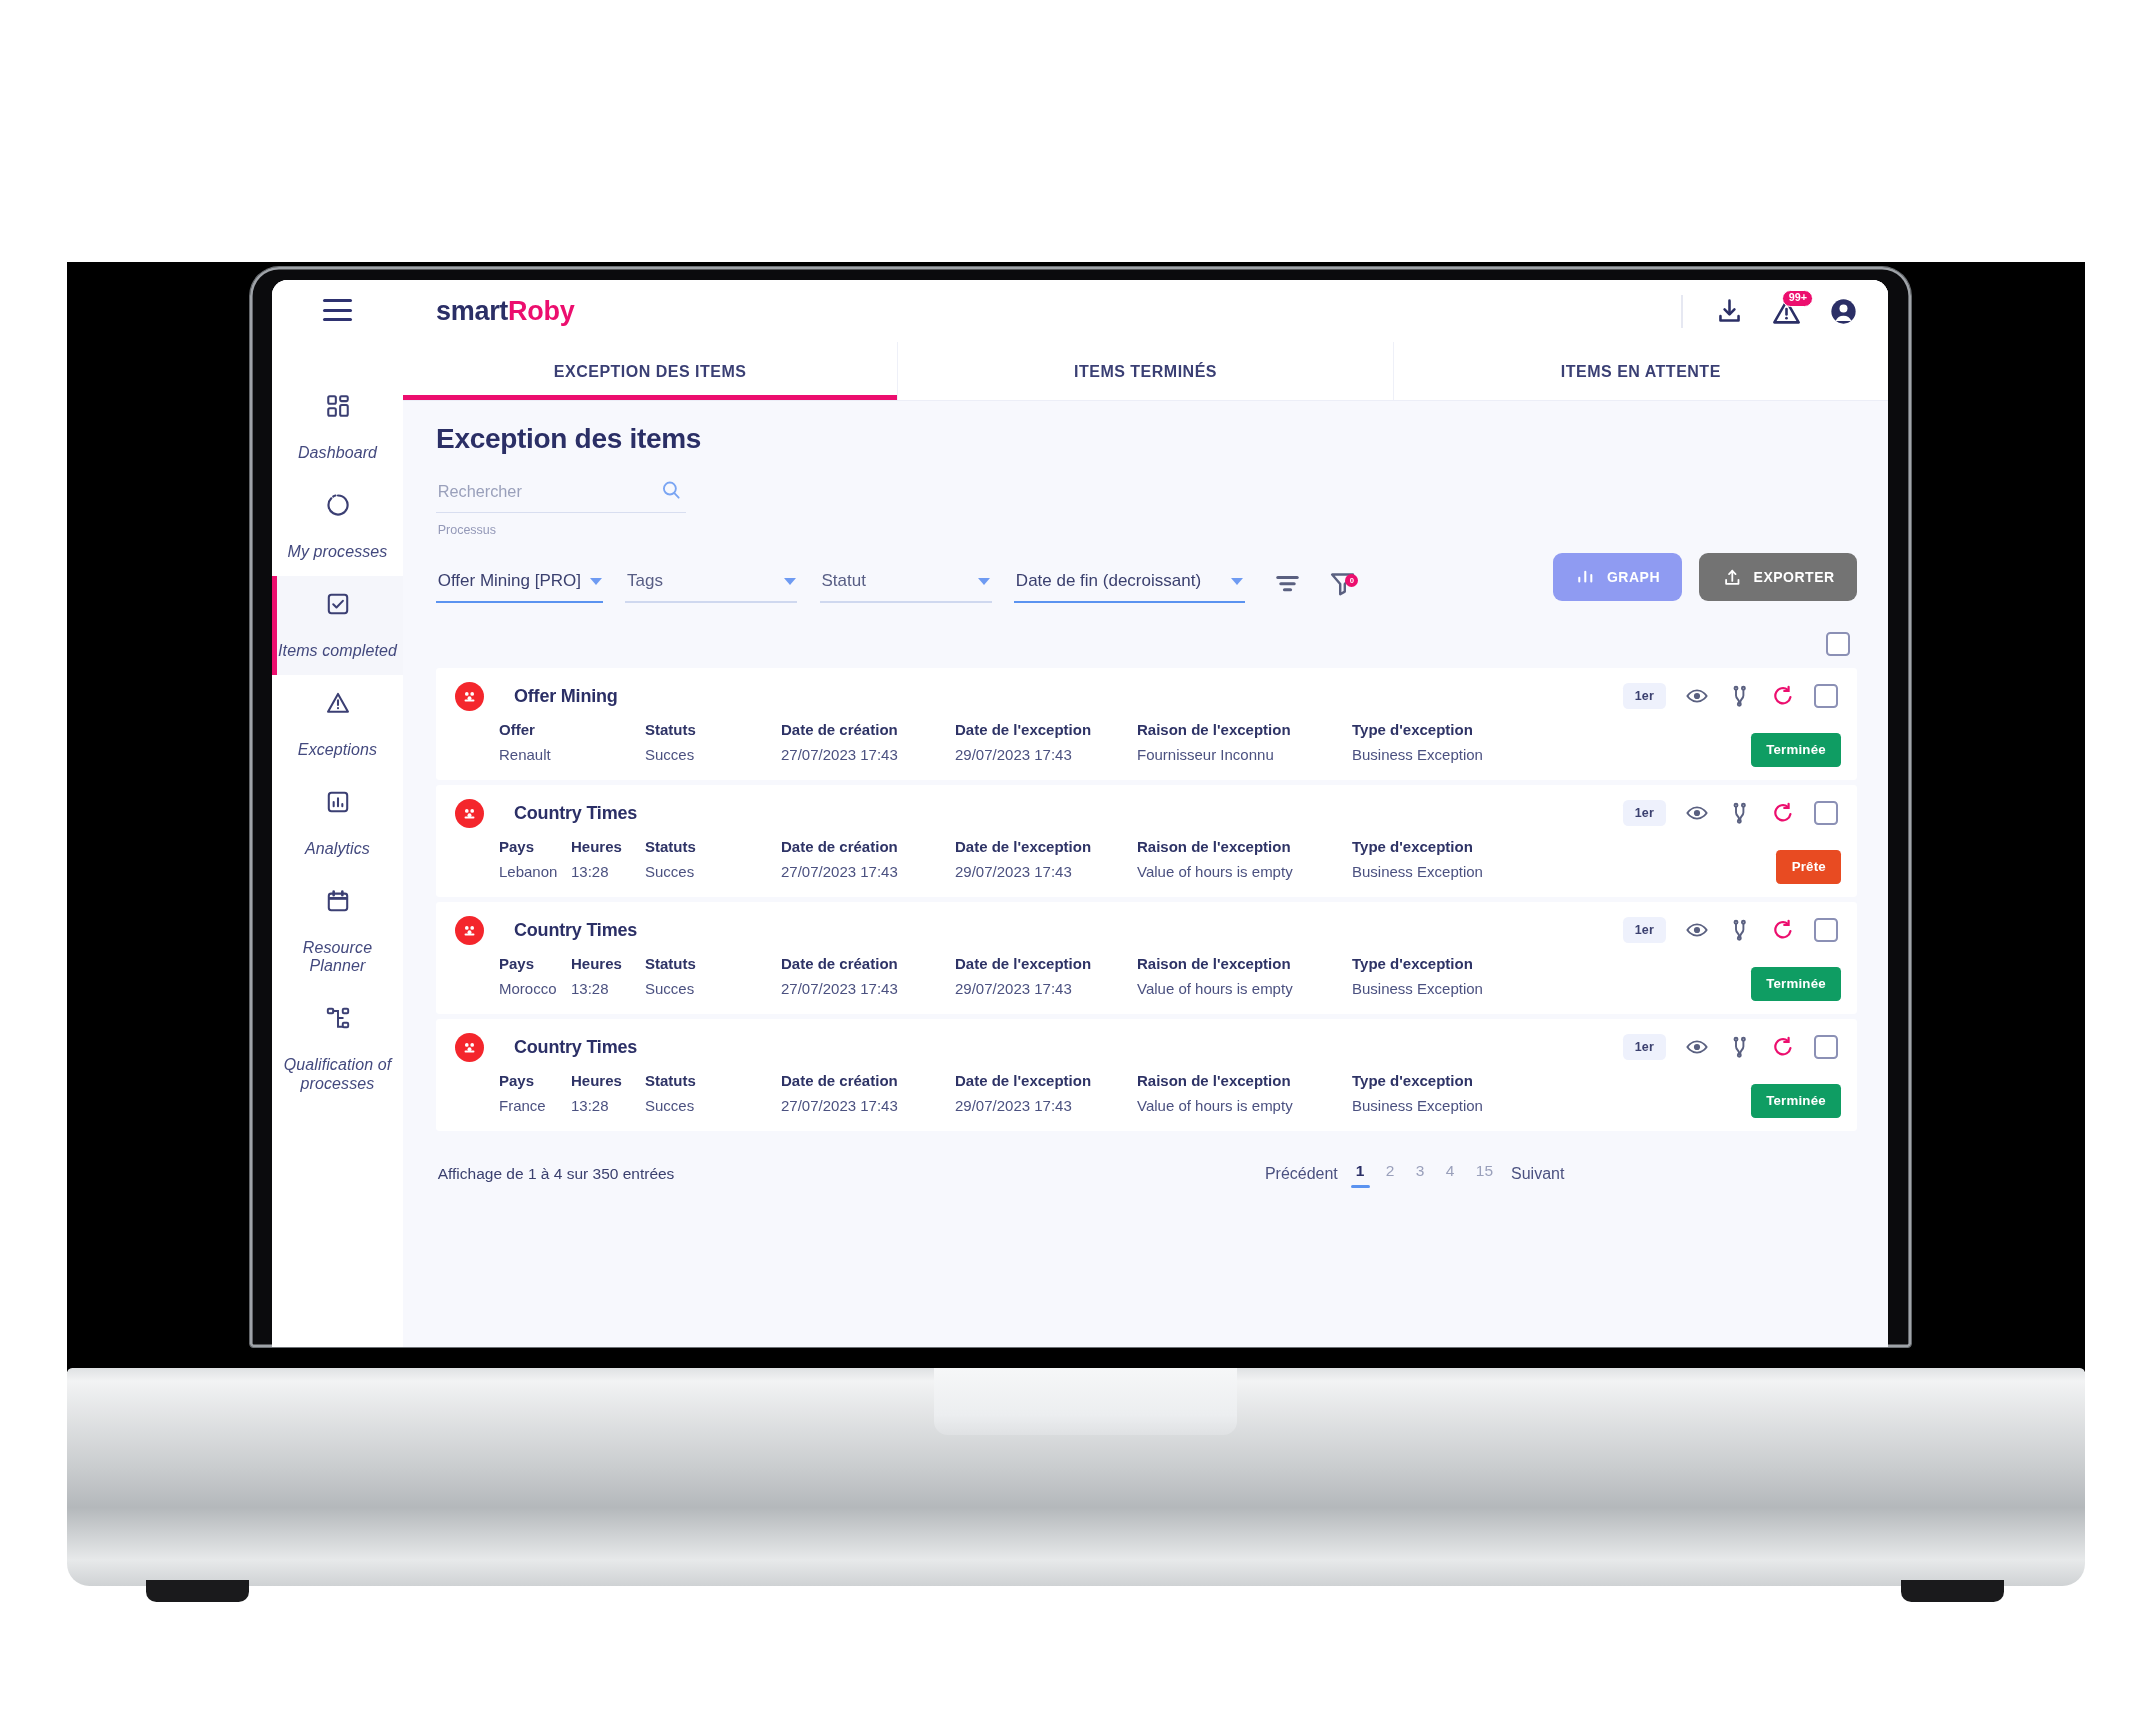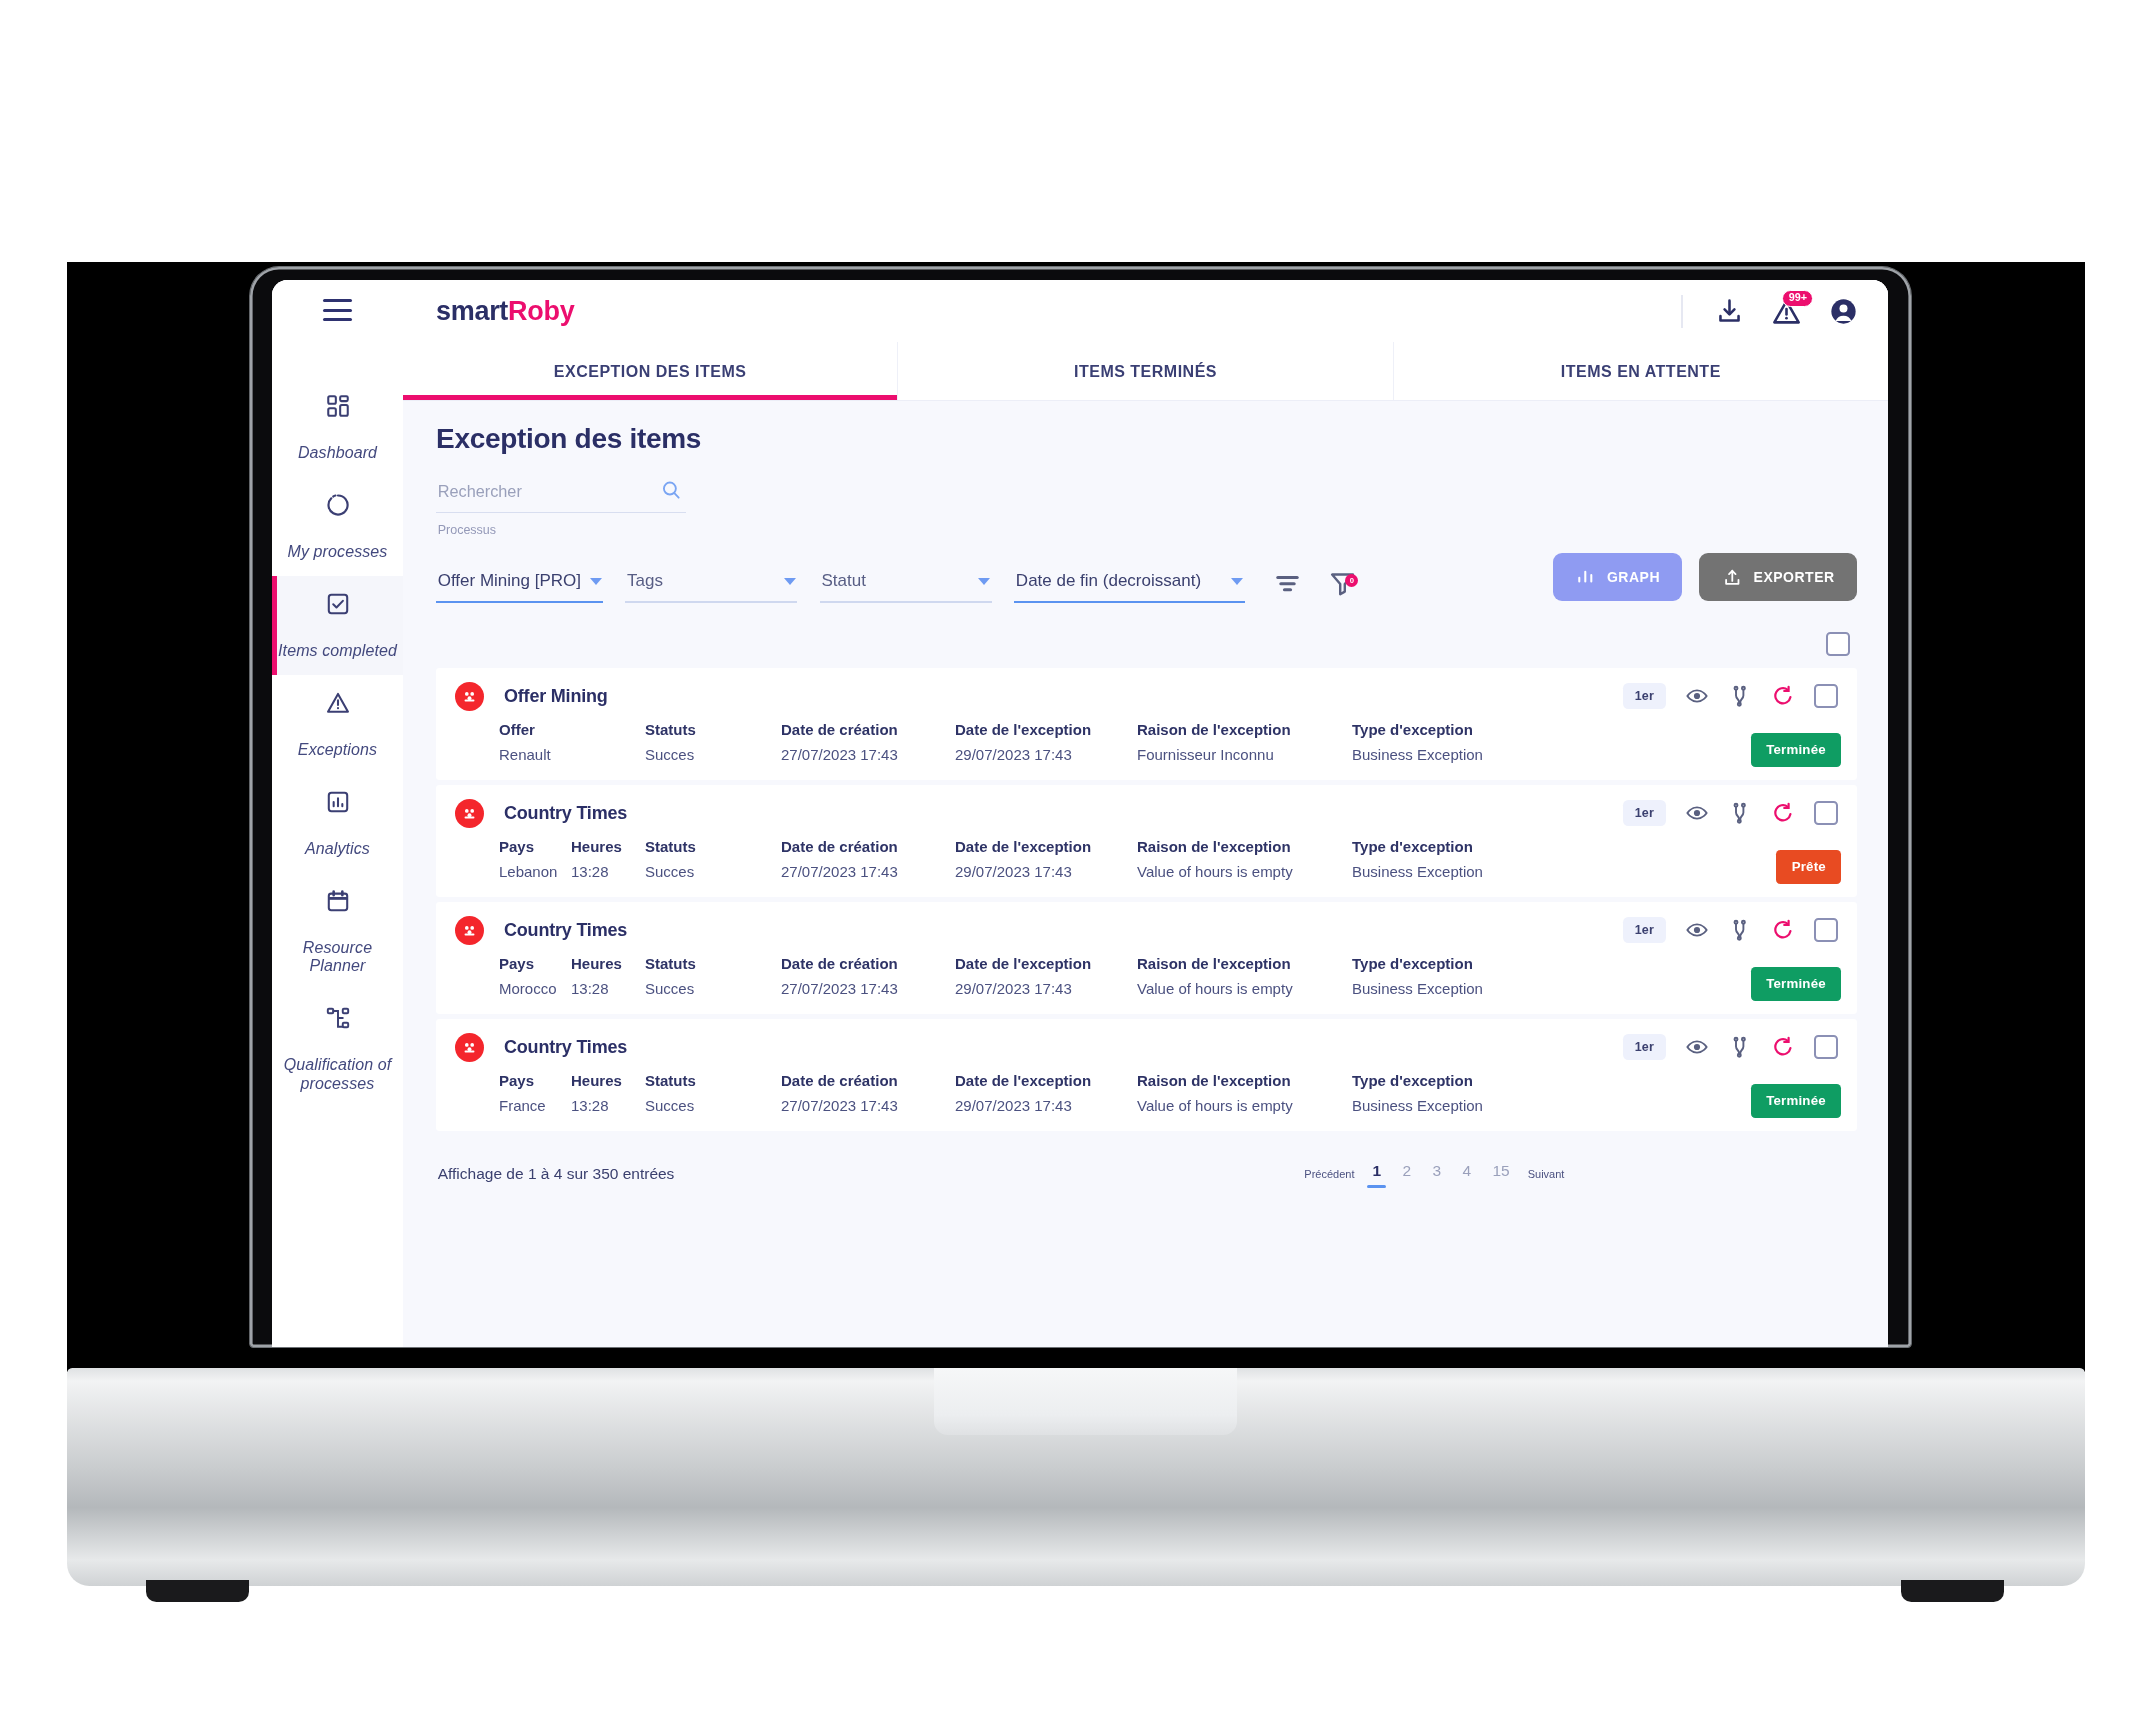--- a/index.html
+++ b/index.html
@@ -186,21 +186,21 @@
     background:#fff; border-radius:3.4px;
     padding: 13.8px 19px 17px 19px;
     position:relative;
   }
   .row-top { display:flex; align-items:center; }
   .proc-ico {
     width:29px;height:29px;border-radius:50%;background:#f4262c;
     display:flex;align-items:center;justify-content:center; flex:0 0 29px;
   }
   .proc-ico svg { width:17px;height:17px; display:block; }
-  .row-name { margin-left:20px; font-size:18px; font-weight:700; color:#2b2f66; letter-spacing:-0.2px;}
+  .row-name { margin-left:30px; font-size:18px; font-weight:700; color:#2b2f66; letter-spacing:-0.2px;}
   .row-tools { margin-left:auto; display:flex; align-items:center; gap:19px; }
   .pill1er {
     background:#eef1fc; color:#3b406f; font-size:12.5px; font-weight:700;
     border-radius:5.2px; padding:6px 12px; letter-spacing:0.2px;
   }
   .tool { width:24px;height:24px;cursor:pointer; }
   .tool svg { width:24px;height:24px; display:block;}
 
   .row-grid { display:flex; margin-top: 10.3px; padding-left: 44px; position:relative;}
   .cell { display:flex; flex-direction:column; gap: 7.7px; }
@@ -223,21 +223,21 @@
   .status-badge.ok   { background:#0f9d63; }
   .status-badge.warn { background:#e84b22; }
 
   
   .tfoot {
     margin-top: 13.8px; padding: 15.5px 8.6px 0 1.7px;
     display:flex; align-items:center;
   }
   .tfoot .info { font-size:15.5px; color:#3b406f; }
   .pager { margin-left:auto; margin-right: 284px; display:flex; align-items:center; gap:14.6px; }
-  .pager .lnk { font-size:11px; color:#4b5180; cursor:pointer; }
+  .pager .lnk { font-size:16px; color:#4b5180; cursor:pointer; }
   .pager .pg {
     font-size:15.5px; color:#9aa0bb; cursor:pointer; padding: 1.7px 3.4px 8.6px; position:relative;
   }
   .pager .pg.active { color:#2b2f66; font-weight:700; }
   .pager .pg.active::after {
     content:""; position:absolute; left:-1.7px; right:-1.7px; bottom:0; height:3.4px; background:#5b93f0; border-radius:1.7px;
   }
 </style>
 </head>
 <body>

